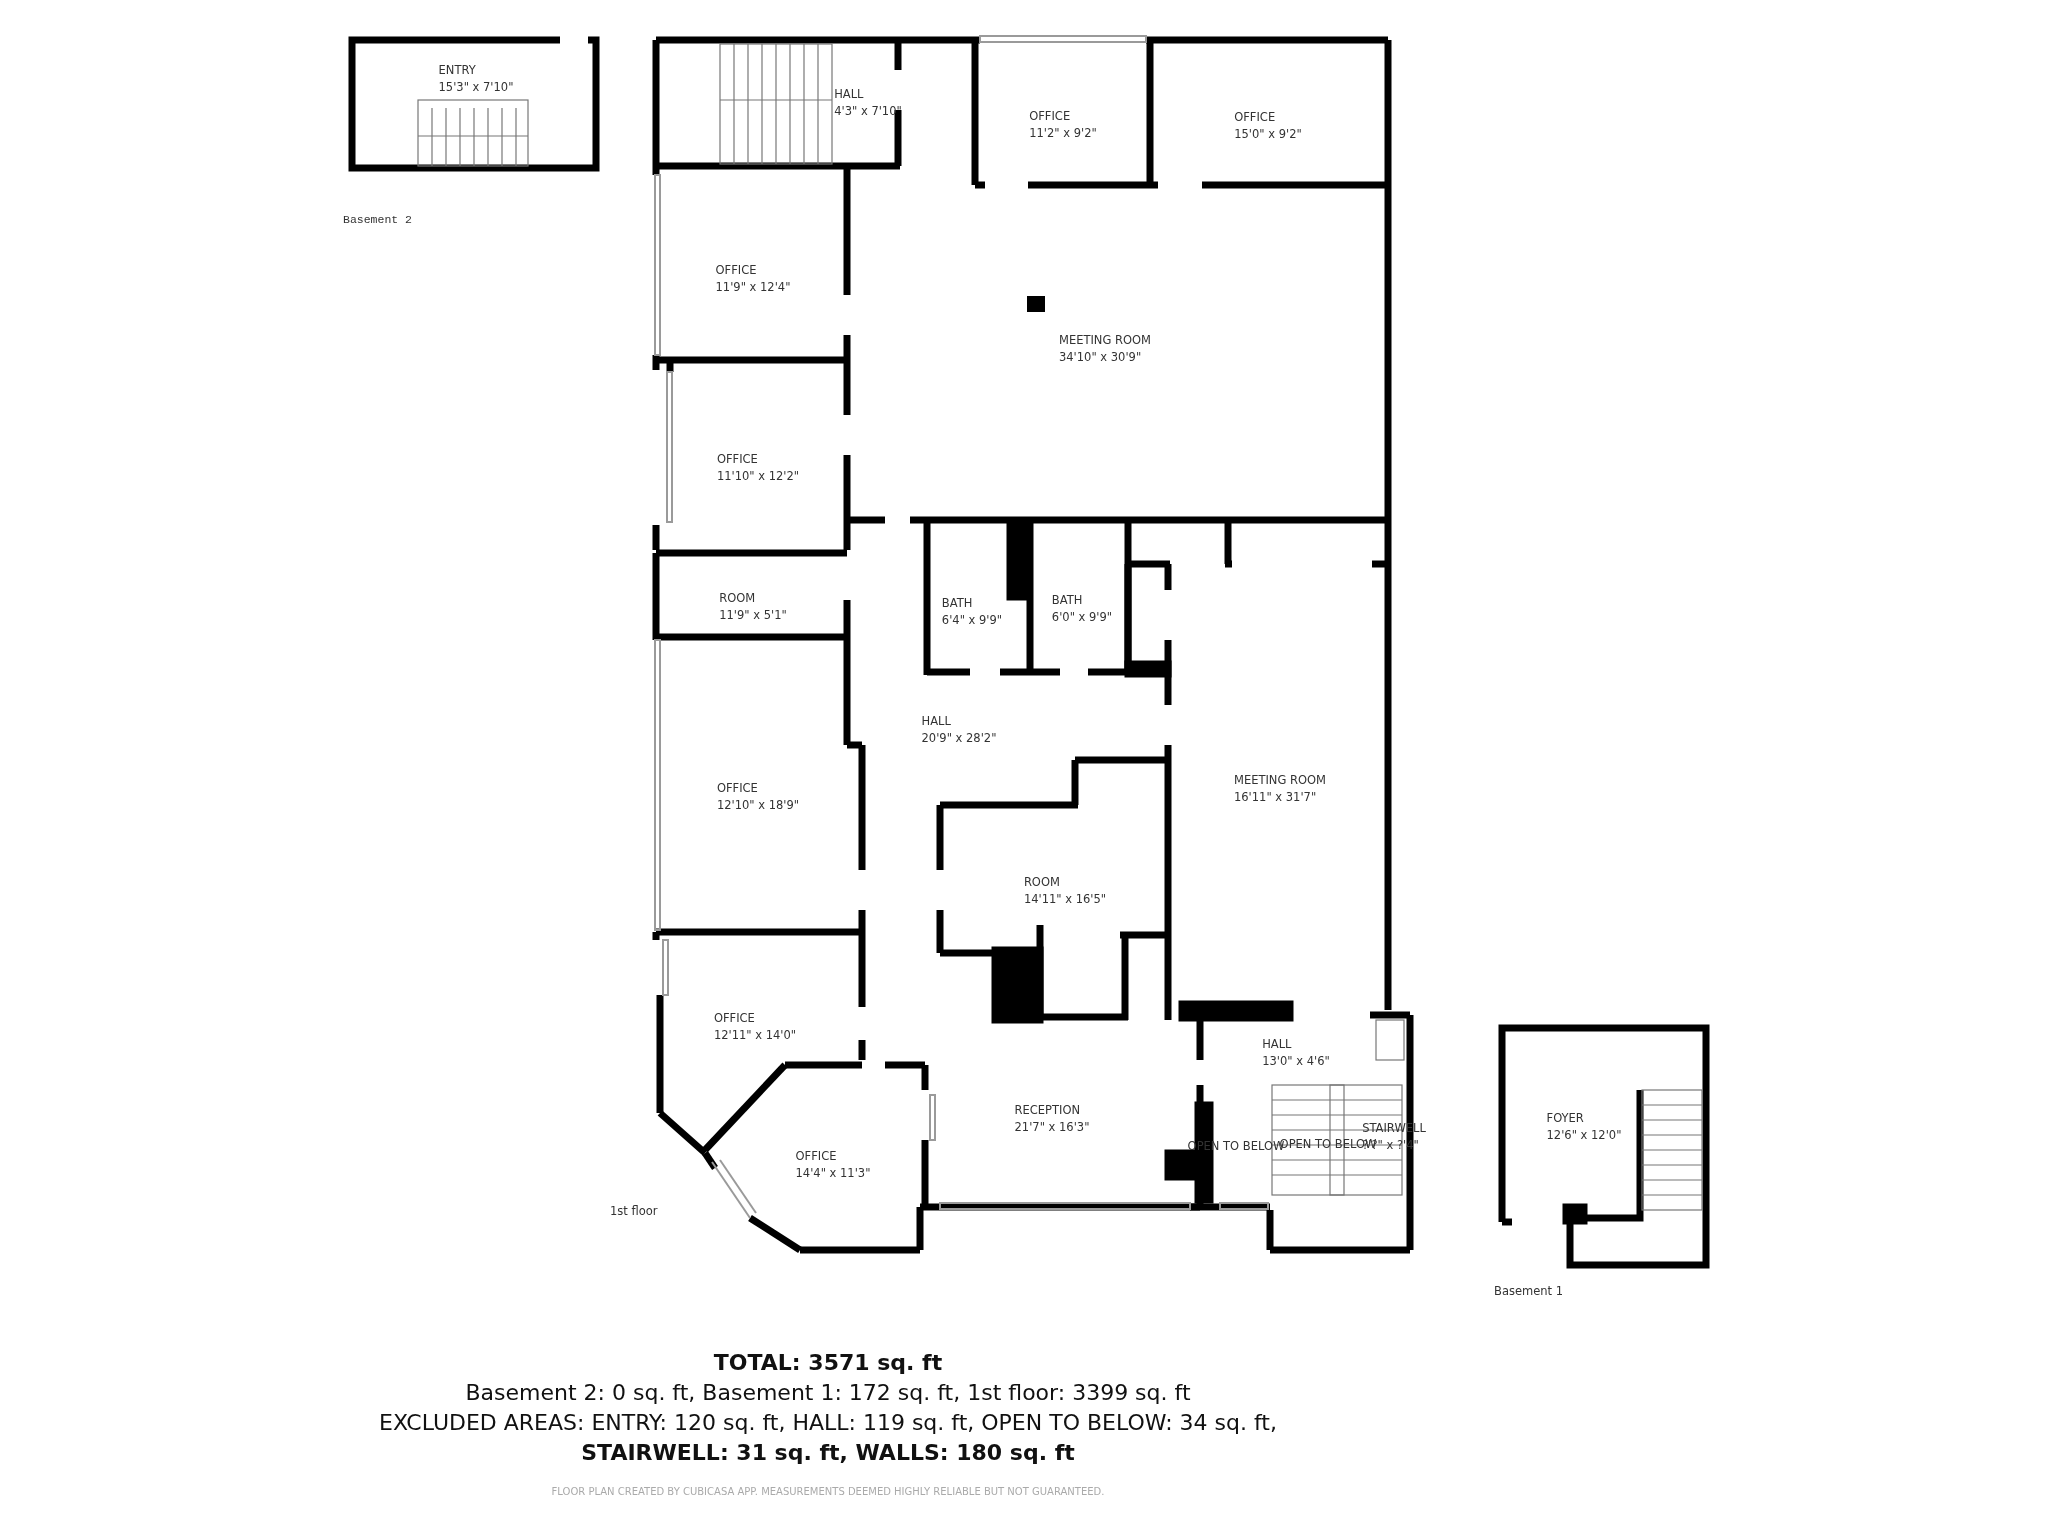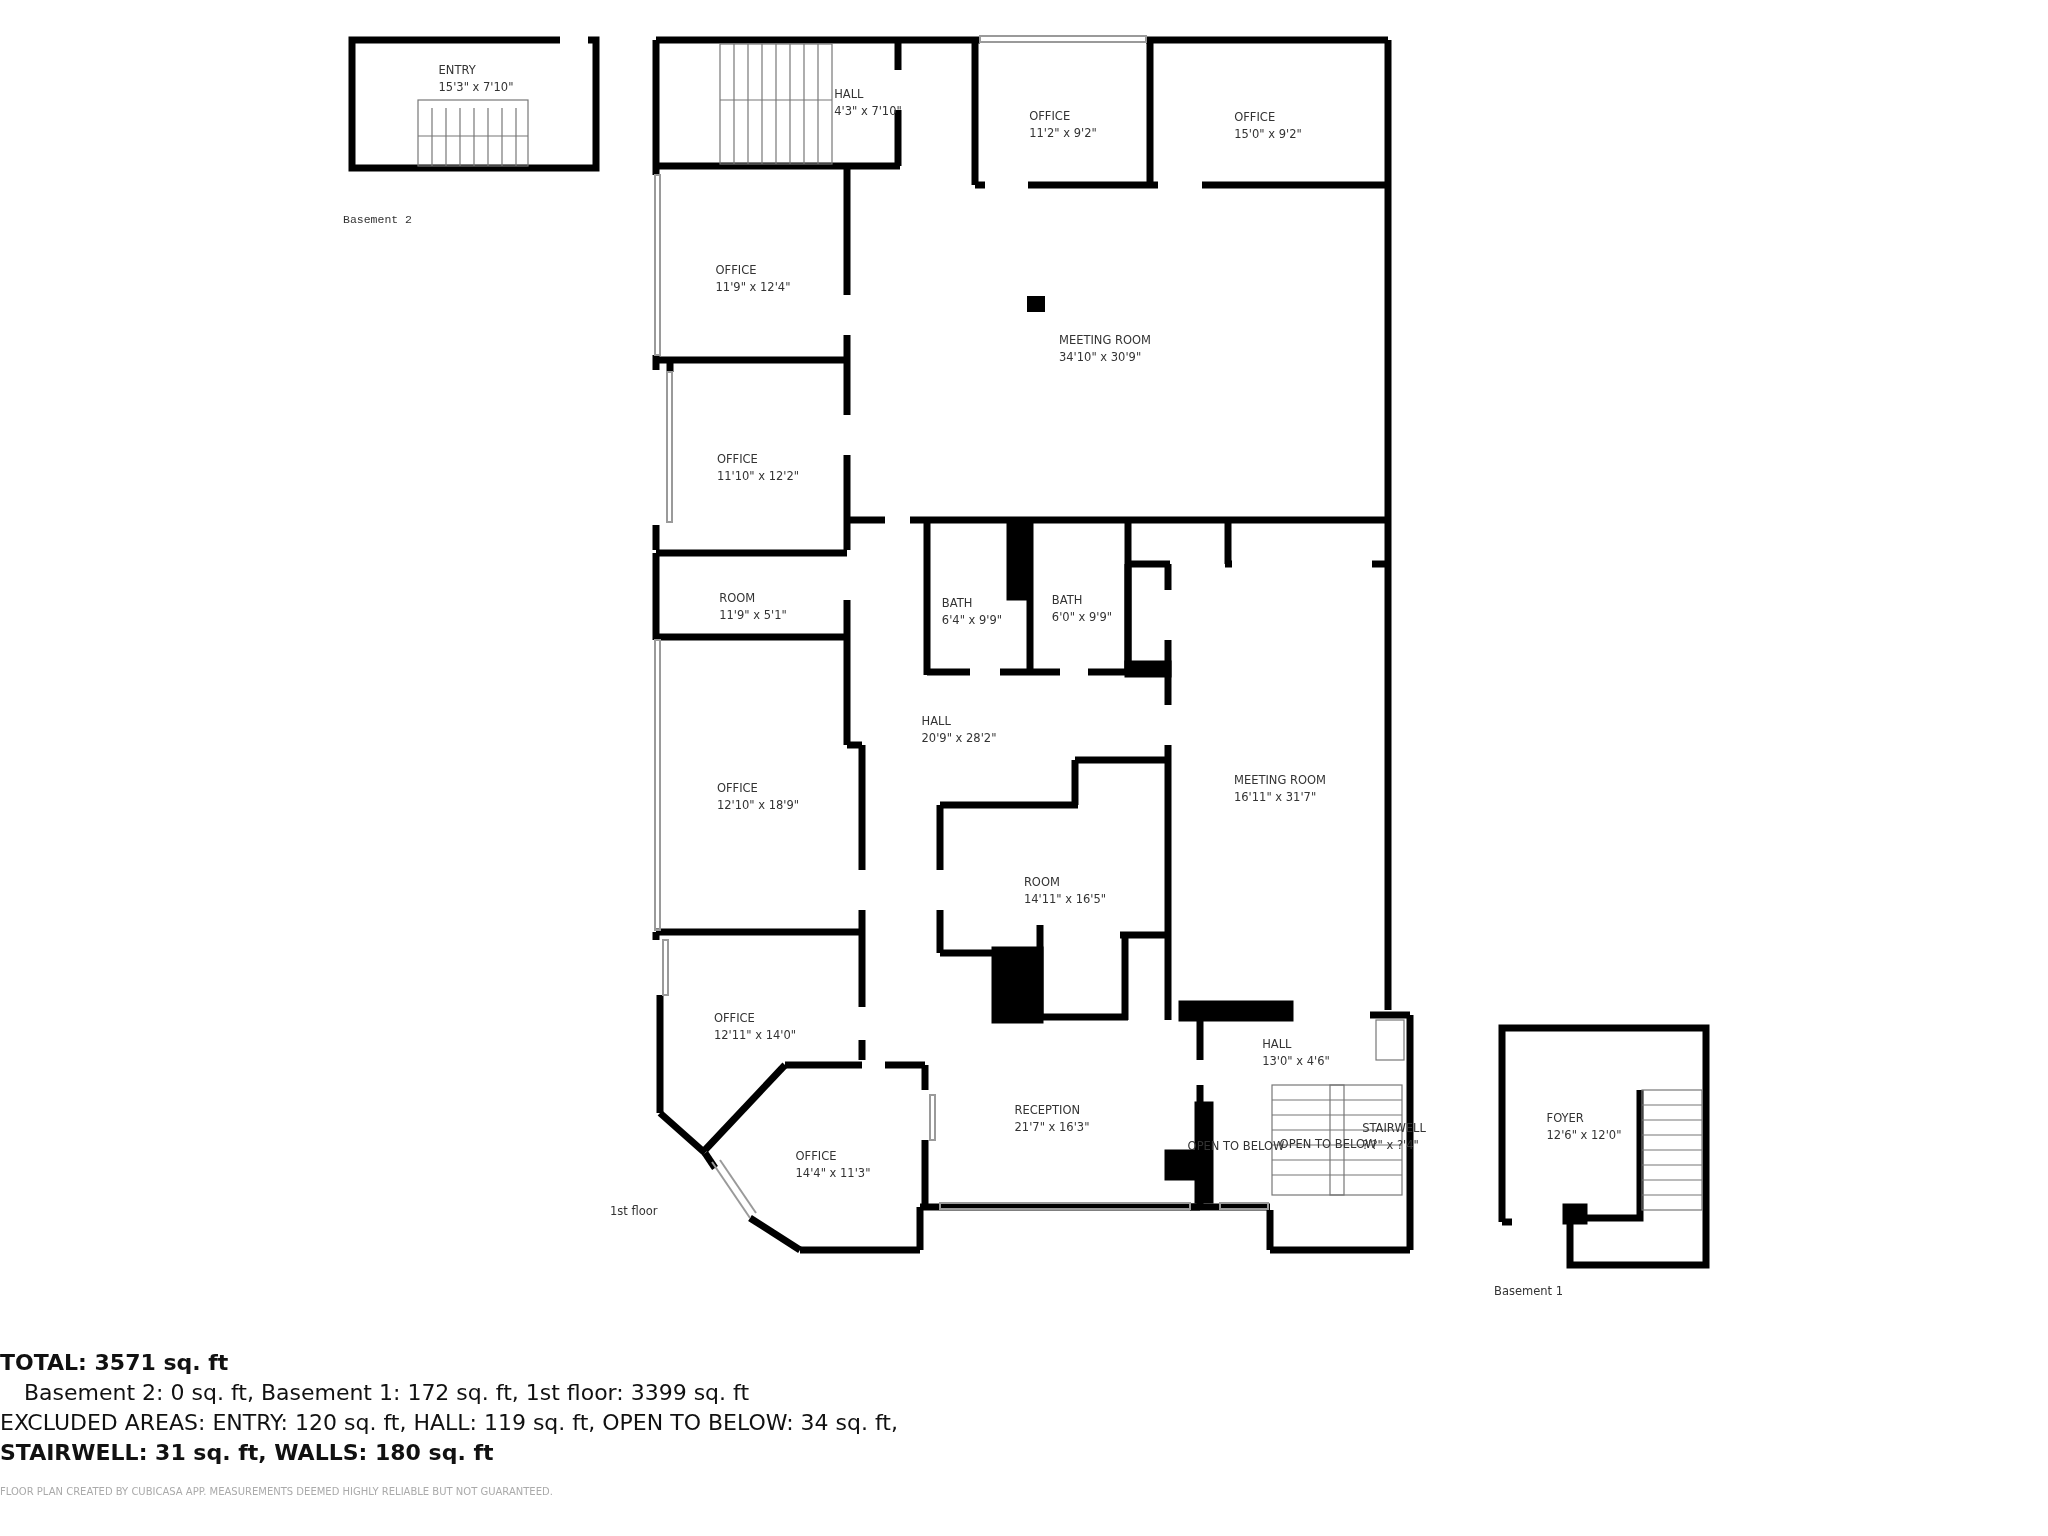--- a/index.html
+++ b/index.html
@@ -1,21 +1,21 @@
 <!DOCTYPE html>
 <html><head>
 <meta charset="utf-8">
 <style>
   html, body { margin:0; padding:0; background:#ffffff; }
   body { width:2048px; height:1536px; position:relative; overflow:hidden; font-family:"DejaVu Sans", sans-serif; color:#222; }
   svg.plan { position:absolute; left:0; top:0; width:2048px; height:1536px; }
   .lbl { position:absolute; font-size:11.5px; line-height:17px; color:#333; white-space:nowrap; transform:translateX(-50%); }
   .lbl span { display:block; }
   .floorlbl { position:absolute; font-size:11.5px; color:#333; white-space:nowrap; }
-  .footer { position:absolute; left:0; width:1656px; }
+  .footer { position:absolute; left:0; width:1656px; text-align:center; }
   .total { top:1350px; font-size:22px; font-weight:bold; color:#111; }
   .fline { font-size:22px; color:#111; }
   .credit { top:1486px; font-size:10px; color:#aaa; }
 </style>
 </head>
 <body>
 
 <svg class="plan" viewBox="0 0 2048 1536" xmlns="http://www.w3.org/2000/svg">
   <g fill="none" stroke="#000" stroke-width="7" stroke-linejoin="miter">
 
@@ -262,16 +262,16 @@
     <span>STAIRWELL</span>
     <span>?'?" x ?'4"</span>
   </div>
 
 <div class="lbl" style="left:1584px;top:1110px;">
     <span>FOYER</span>
     <span>12'6" x 12'0"</span>
   </div>
 
 <div class="footer total">TOTAL: 3571 sq. ft</div>
-<div class="footer fline" style="top:1380px;margin-left:24px;">Basement 2: 0 sq. ft, Basement 1: 172 sq. ft, 1st floor: 3399 sq. ft</div>
+<div class="footer fline" style="top:1380px;">Basement 2: 0 sq. ft, Basement 1: 172 sq. ft, 1st floor: 3399 sq. ft</div>
 <div class="footer fline" style="top:1410px;">EXCLUDED AREAS: ENTRY: 120 sq. ft, HALL: 119 sq. ft, OPEN TO BELOW: 34 sq. ft,</div>
 <div class="footer fline" style="top:1440px;font-weight:bold;">STAIRWELL: 31 sq. ft, WALLS: 180 sq. ft</div>
 <div class="footer credit">FLOOR PLAN CREATED BY CUBICASA APP. MEASUREMENTS DEEMED HIGHLY RELIABLE BUT NOT GUARANTEED.</div>
 
 </body></html>

